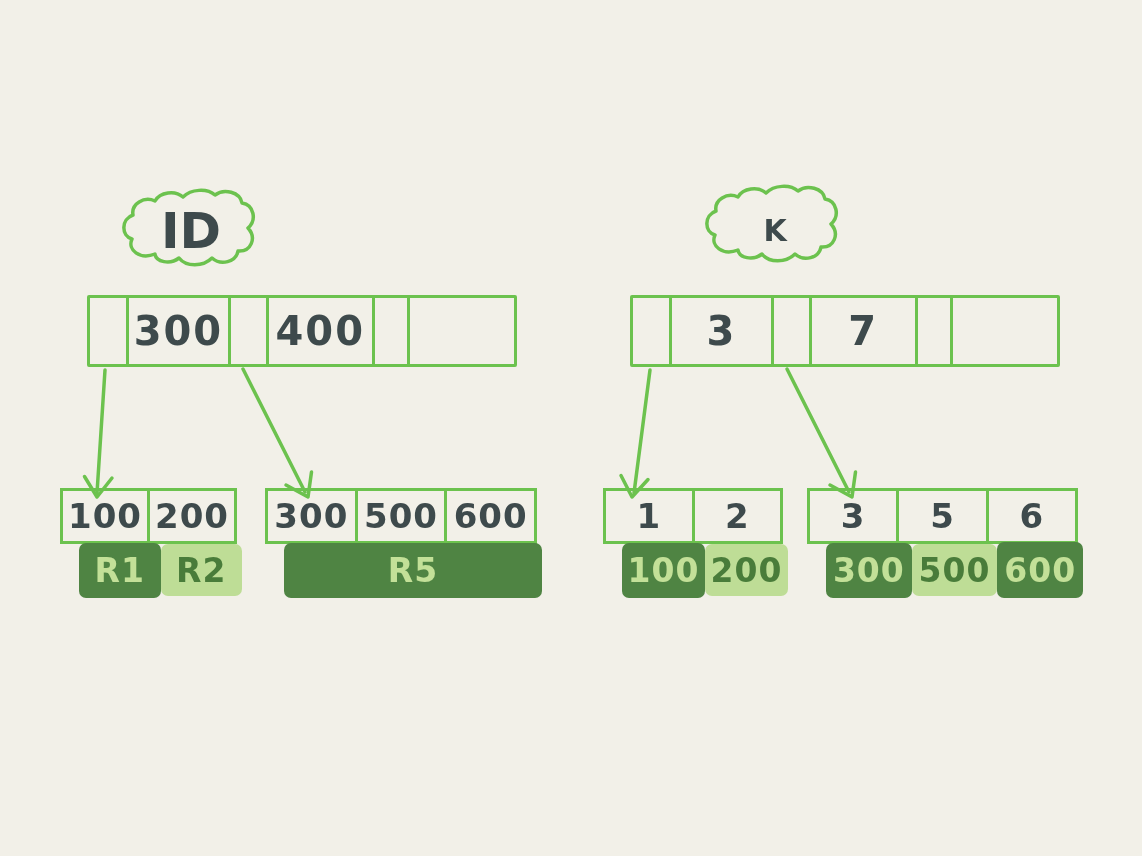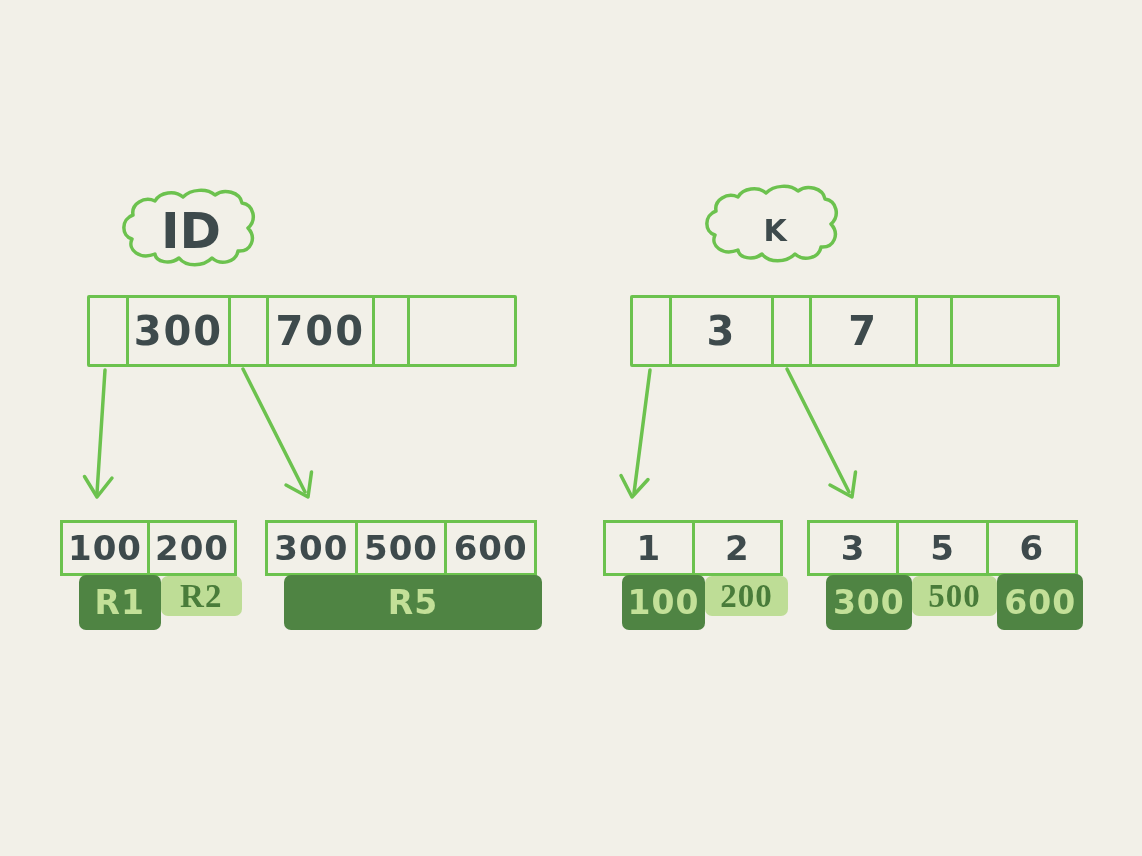--- a/index.html
+++ b/index.html
@@ -50,21 +50,21 @@
   .root-cell.n1 { width: 8.4%; }
   .root-cell.w1 { width: 24.2%; }
   .root-cell.n2 { width: 8.9%; }
   .root-cell.w2 { width: 24.9%; }
   .root-cell.n3 { width: 8.4%; }
   .root-cell.w3 { flex: 1; }
 
   
   .leaf {
     position: absolute;
-    top: 520px;
+    top: 488px;
   }
   .key-row {
     display: flex;
     height: 56px;
     border: 3px solid var(--stroke);
     box-sizing: border-box;
     background: transparent;
   }
   .key-cell {
     flex: 1;
@@ -88,21 +88,21 @@
     display: flex;
     align-items: center;
     justify-content: center;
     font-size: 33px;
     font-weight: bold;
     border-radius: 7px;
     letter-spacing: 1px;
   }
   .val-cell.dark  { background: var(--dark-fill);  color: var(--text-on-dark); }
   .val-cell.light { background: var(--light-fill); color: var(--text-on-light); }
-  .val-cell:nth-child(2) { transform: translateY(1px); height: 40px; font-family: Liberation Serif, serif; }
+  .val-cell:nth-child(2) { transform: translateY(1px); height: 52px; }
   .val-cell:nth-child(3) { transform: translateY(-1px); height: 56px; text-align: center; }
 
   
   .sketch {
     fill: none;
     stroke: var(--stroke);
     stroke-width: 3.5;
     stroke-linecap: round;
     stroke-linejoin: round;
   }
@@ -152,21 +152,21 @@
     <g>
       <line class="sketch" x1="787" y1="369" x2="849" y2="492"></line>
       <polyline class="sketch" points="830,485 852,497 855.5,472"></polyline>
     </g>
   </svg>
 
   <div class="root-bar" style="left:87px; top:295px; width:430px;">
     <div class="root-cell n1"></div>
     <div class="root-cell w1">300</div>
     <div class="root-cell n2"></div>
-    <div class="root-cell w2">700</div>
+    <div class="root-cell w2">400</div>
     <div class="root-cell n3"></div>
     <div class="root-cell w3"></div>
   </div>
 
   <div class="leaf" style="left:60px; width:177px;">
     <div class="key-row">
       <div class="key-cell">100</div>
       <div class="key-cell">200</div>
     </div>
     <div class="val-row">

